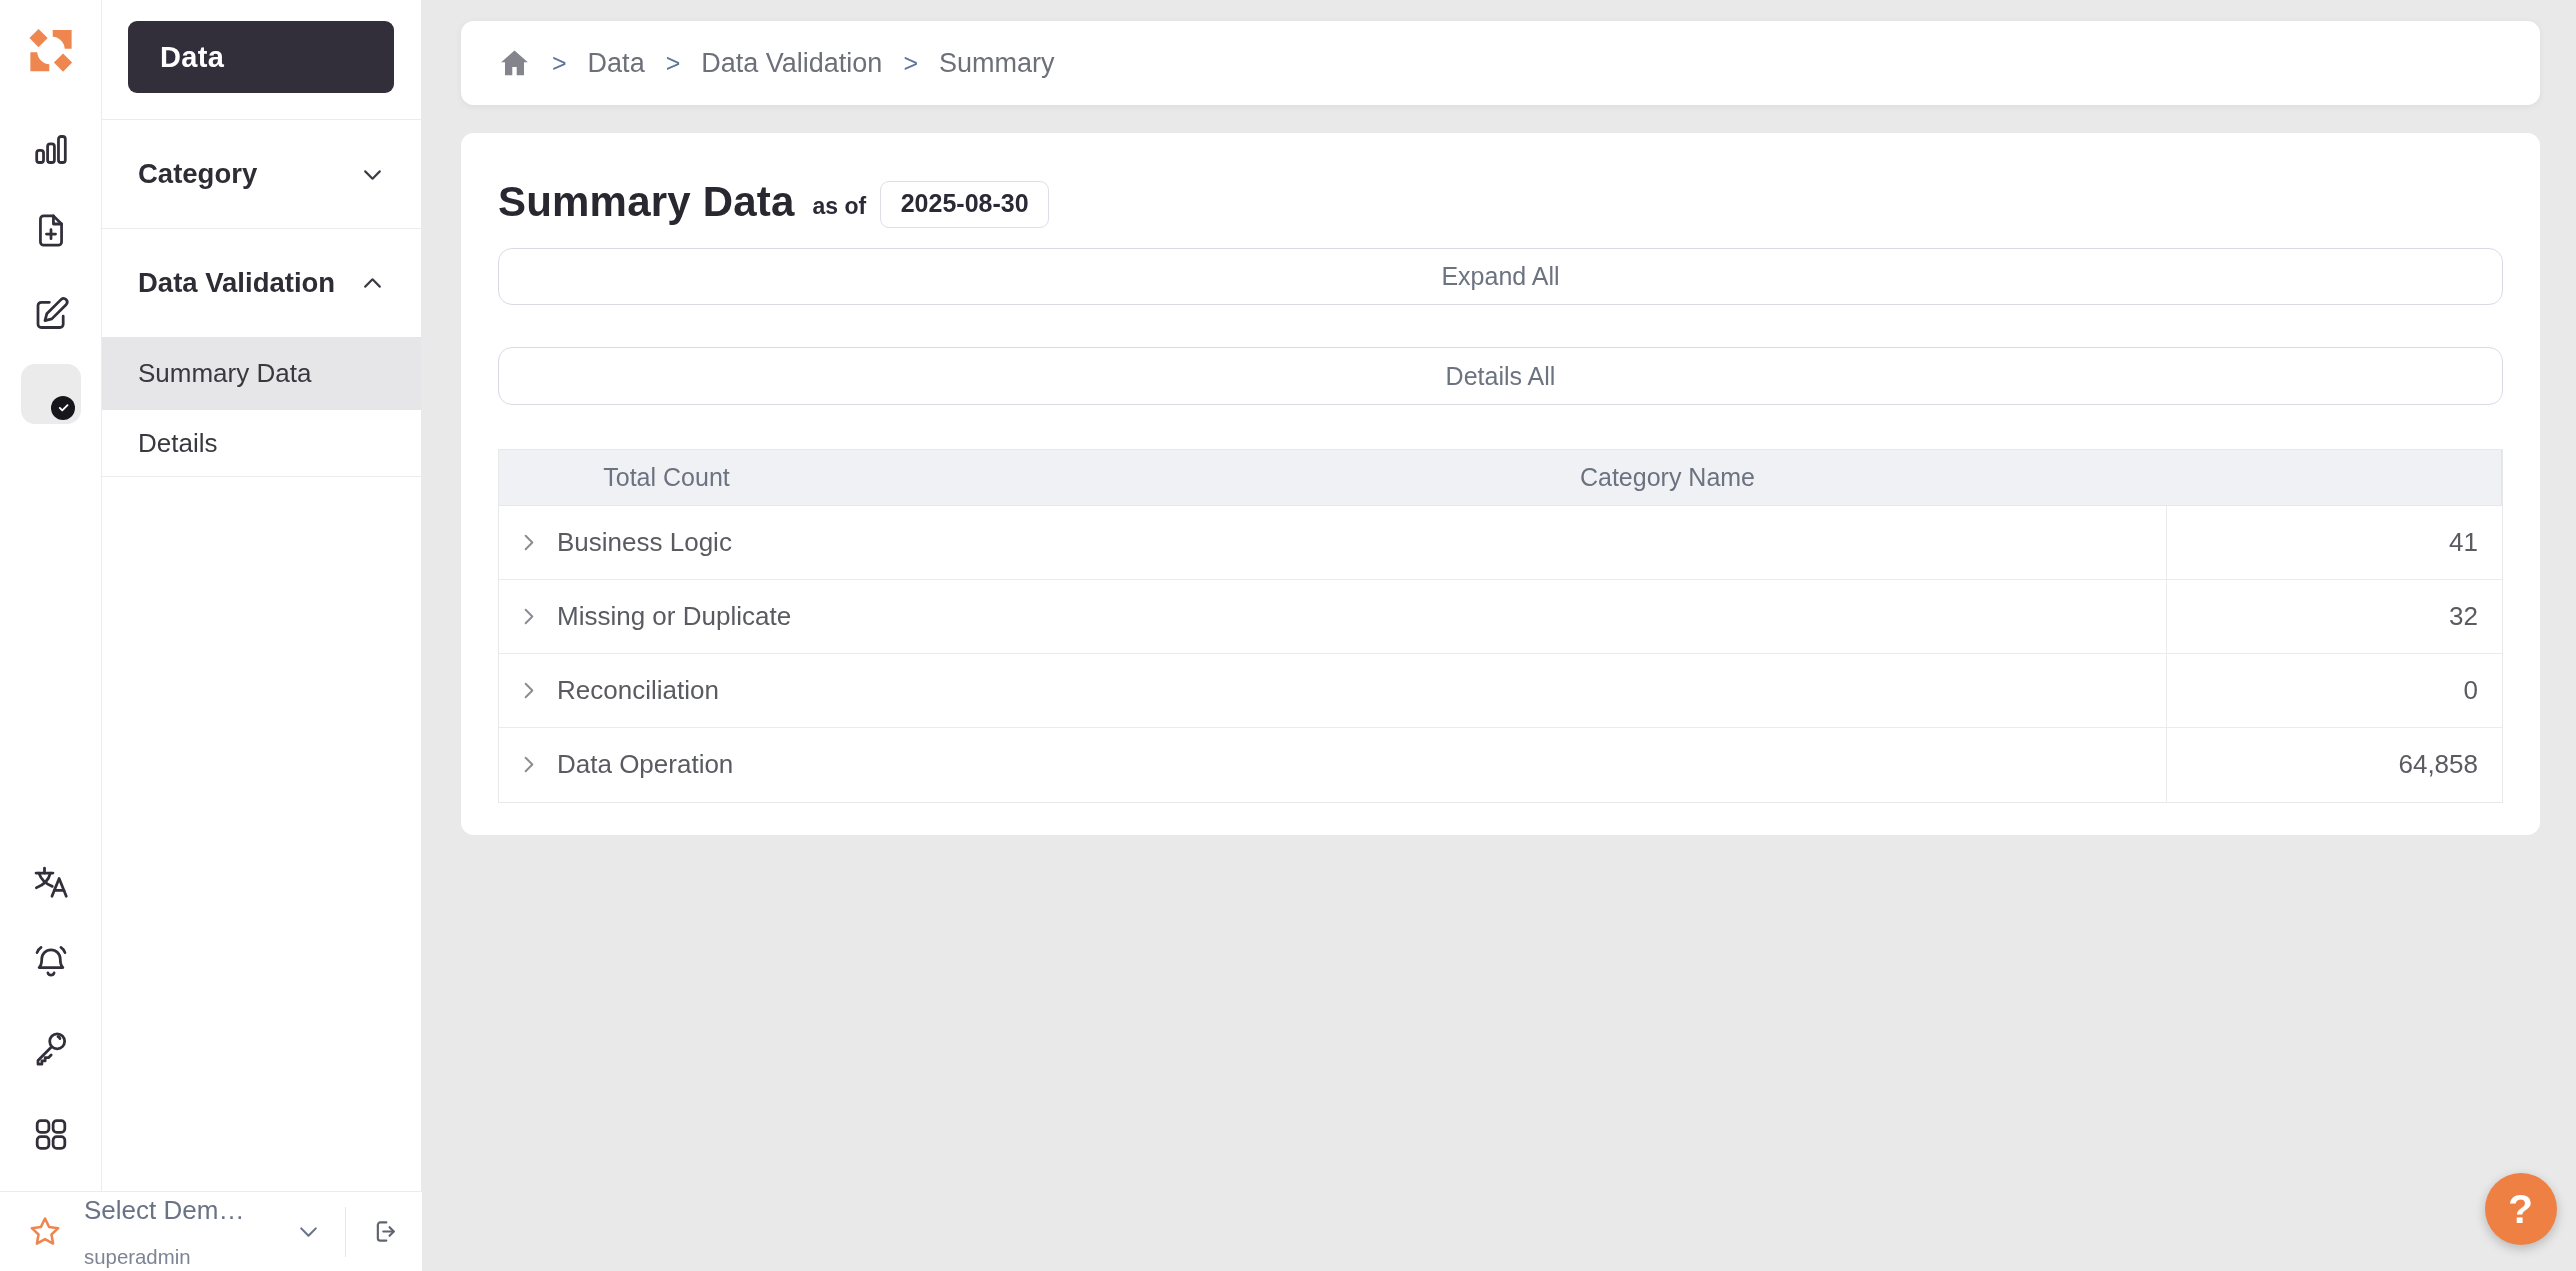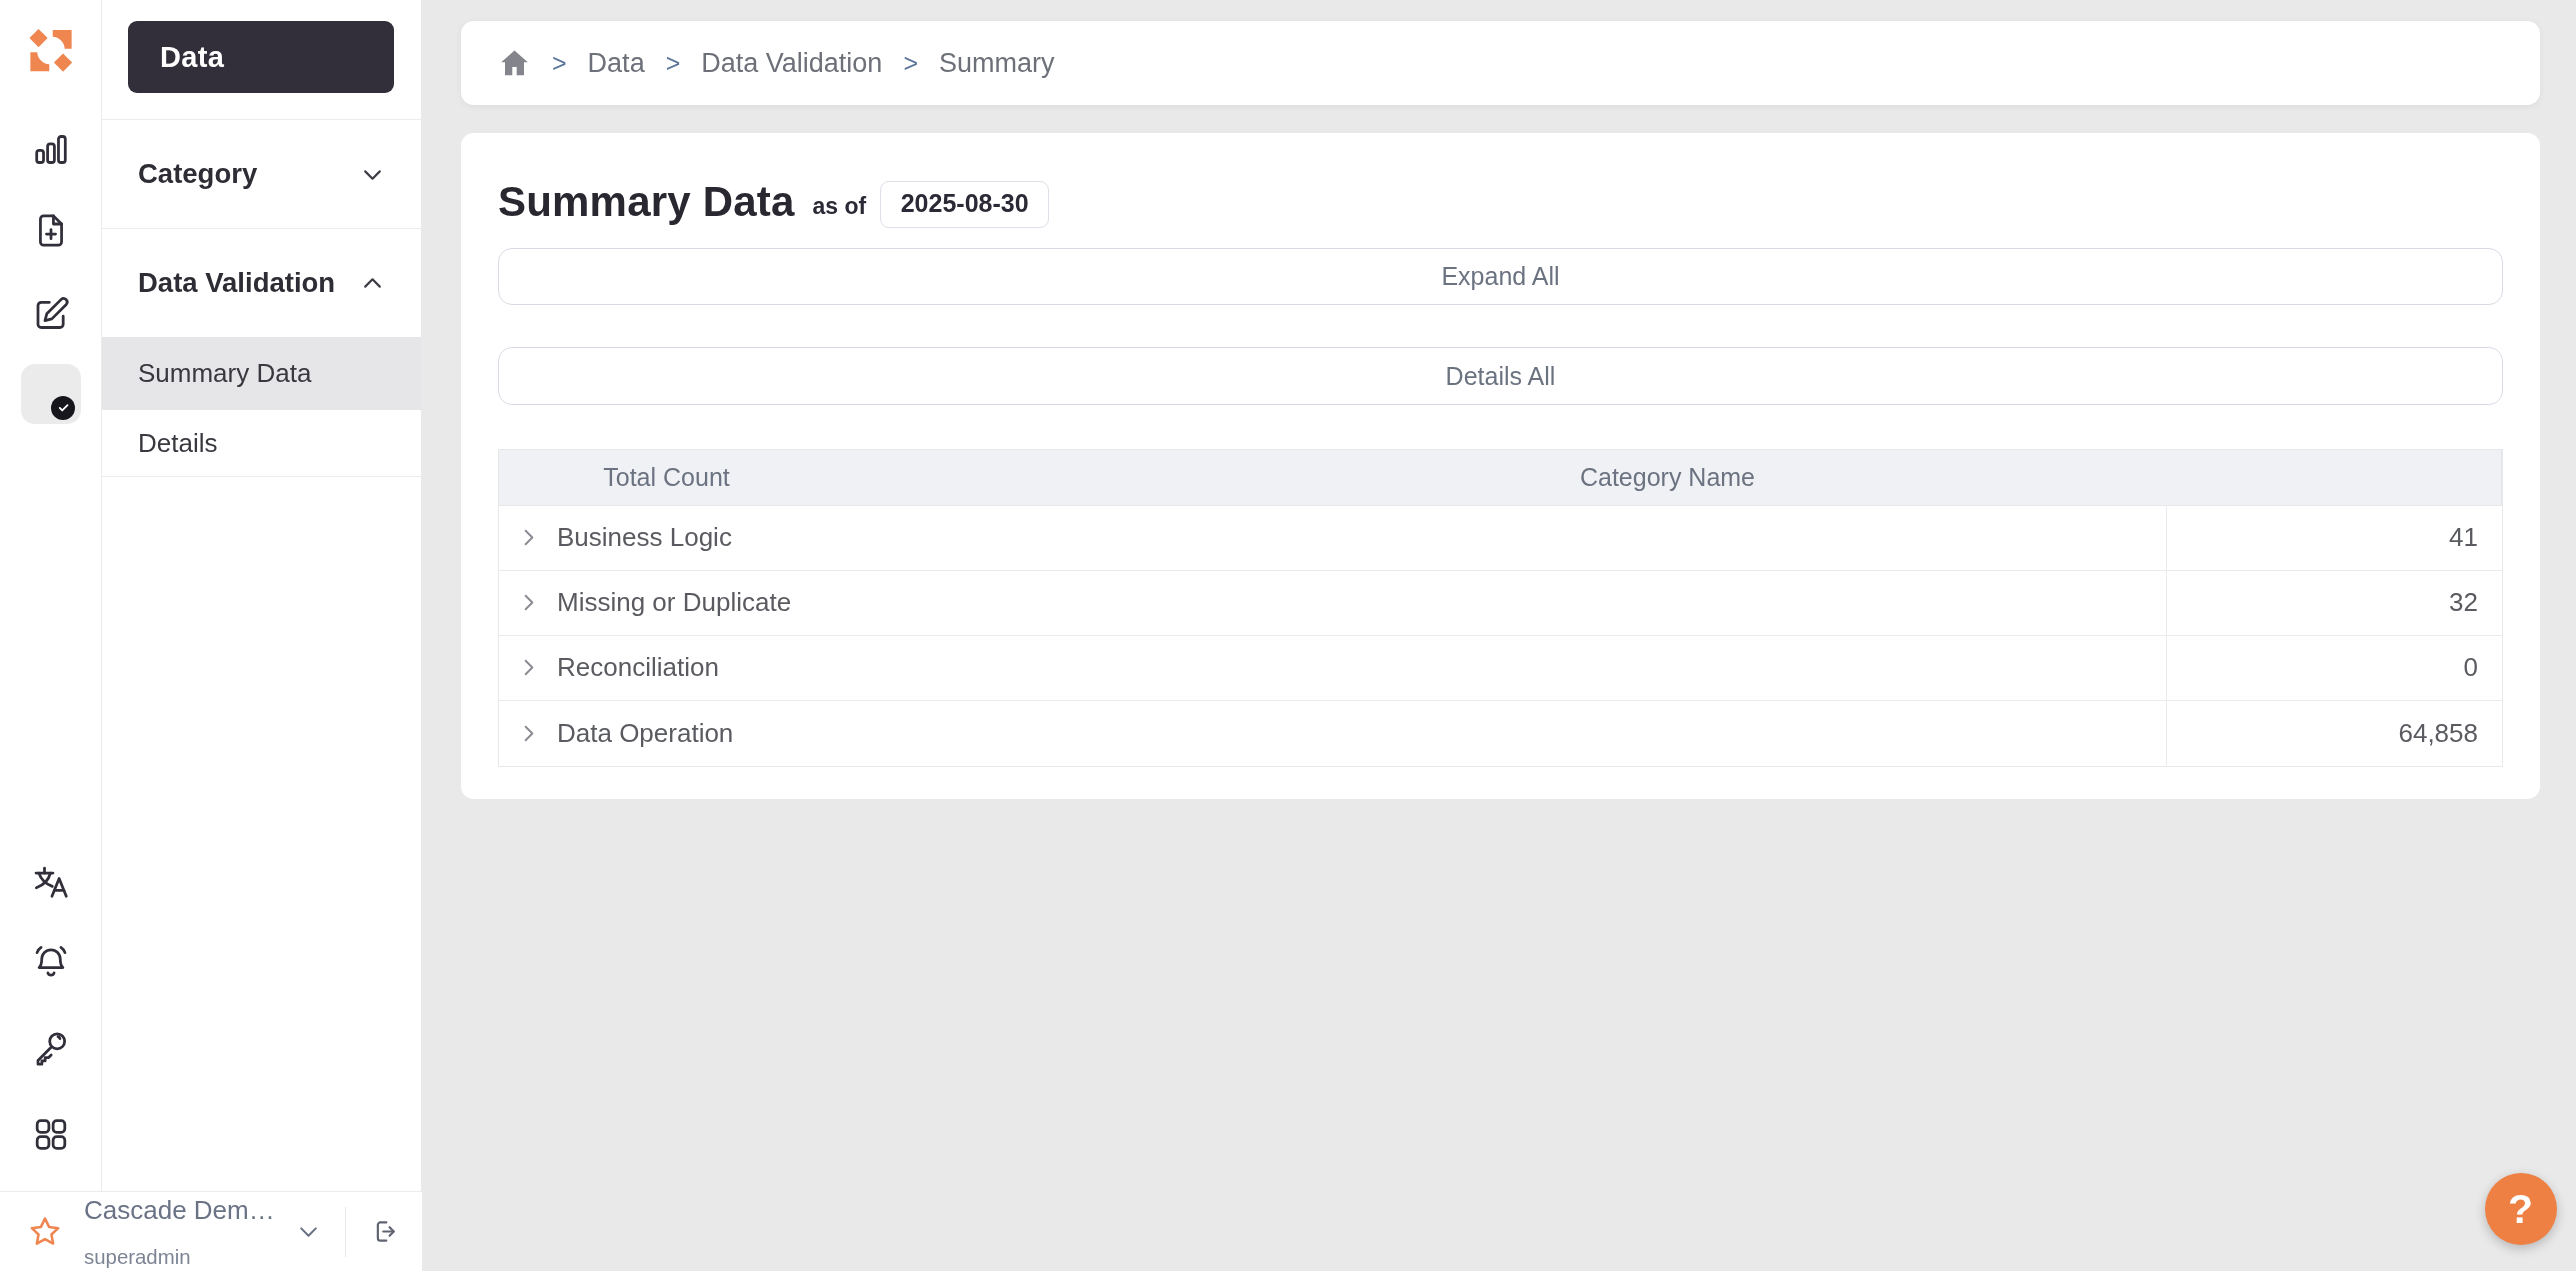--- a/index.html
+++ b/index.html
@@ -109,21 +109,21 @@
     font-family:"Liberation Sans", sans-serif;
   }
 
   
   .dtable { margin-top:44px; border:0.9px solid #e8e8eb; }
   .thead { display:flex; background:#f0f1f5; height:56px; border-bottom:0.9px solid #e7e7ea; }
   .th { display:flex; align-items:center; justify-content:center;
         font-size:25px; color:#6b7280; }
   .th-name { flex:1 1 auto; border-right:0.9px solid #e3e4e9; }
   .th-count { width:335px; flex:0 0 auto; }
-  .trow { display:flex; height:65px; border-bottom:0.9px solid #ebebee; background:#fff;justify-content:space-between; }
+  .trow { display:flex; height:74px; border-bottom:0.9px solid #ebebee; background:#fff;justify-content:space-between; }
   .trow:last-child { border-bottom:none; }
   .td-name { flex:1 1 auto; display:flex; align-items:center; gap:17px;
              padding-left:18px; border-right:0.9px solid #ebebee;
              font-size:26px; color:#5a5b60; }
   .row-chevron { width:23px; height:23px; color:#8a8b92; flex:0 0 auto; cursor:pointer; display:flex; }
   .row-chevron svg { width:23px; height:23px; }
   .td-count { width:335px; flex:0 0 auto; display:flex; align-items:center;
               justify-content:flex-end; padding-right:24px; font-size:26px; color:#5a5b60; }
 
   
@@ -251,21 +251,21 @@
     <div class="sb-item sb-item-plain">
       <span>Details</span>
     </div>
   </nav>
 
   <div class="user-bar">
     <svg class="user-star" viewBox="0 0 24 24" fill="none" stroke="#ef8650" stroke-width="1.7" stroke-linejoin="round">
       <path d="M12 3l2.7 5.6 6.1.85-4.5 4.2 1.1 6.05-5.4-3-5.4 3 1.1-6.05-4.5-4.2 6.1-.85z"></path>
     </svg>
     <div class="user-texts">
-      <div class="user-org">Cascade Dem…</div>
+      <div class="user-org">Select Dem…</div>
       <div class="user-role">superadmin</div>
     </div>
     <svg class="user-chevron" viewBox="0 0 24 24" fill="none" stroke="currentColor" stroke-width="2" stroke-linecap="round" stroke-linejoin="round">
         <path d="M5 9l7 7 7-7"></path>
       </svg>
     <div class="user-div"></div>
     <svg class="user-logout" viewBox="0 0 24 24" fill="none" stroke="currentColor" stroke-width="1.8" stroke-linecap="round" stroke-linejoin="round">
       <path d="M13.5 4.5h-5a2 2 0 0 0-2 2v11a2 2 0 0 0 2 2h5"></path>
       <path d="M16.2 8.5l3.5 3.5-3.5 3.5"></path>
       <path d="M19.4 12H11"></path>

